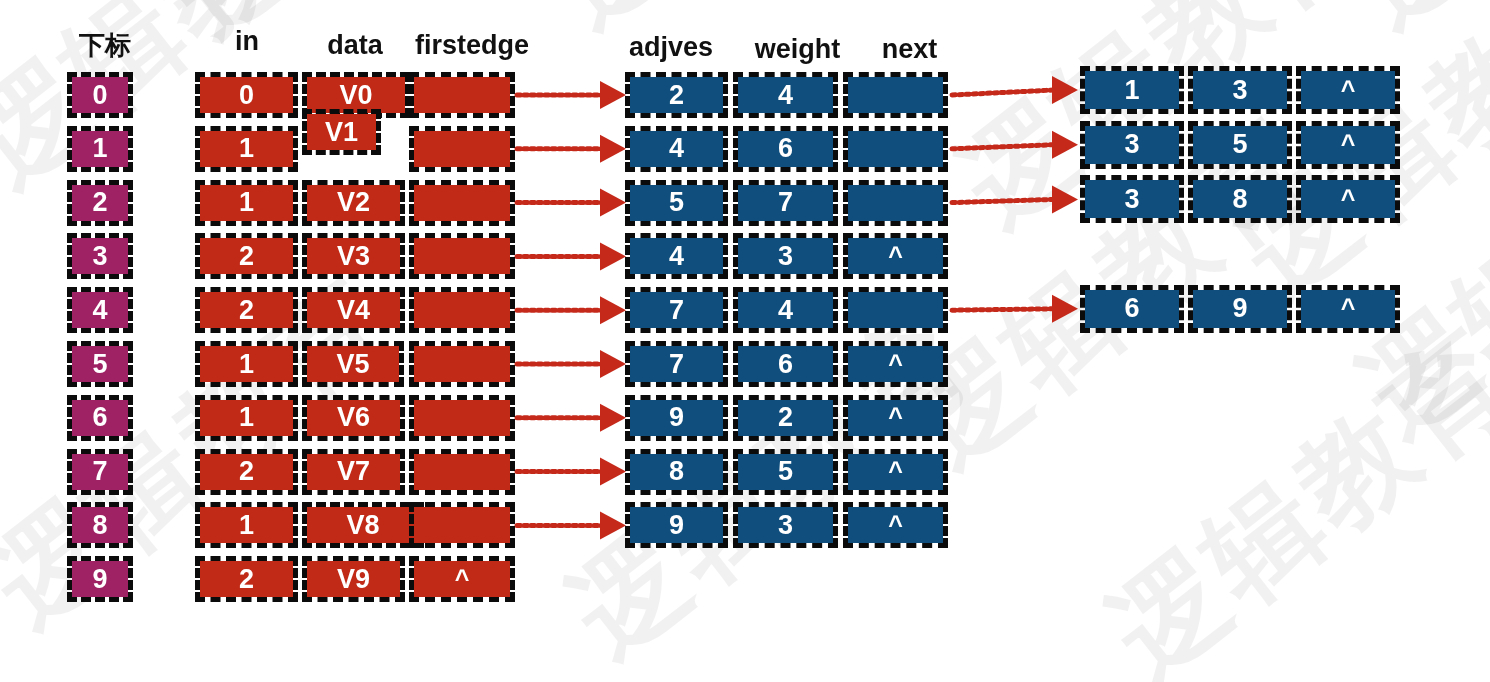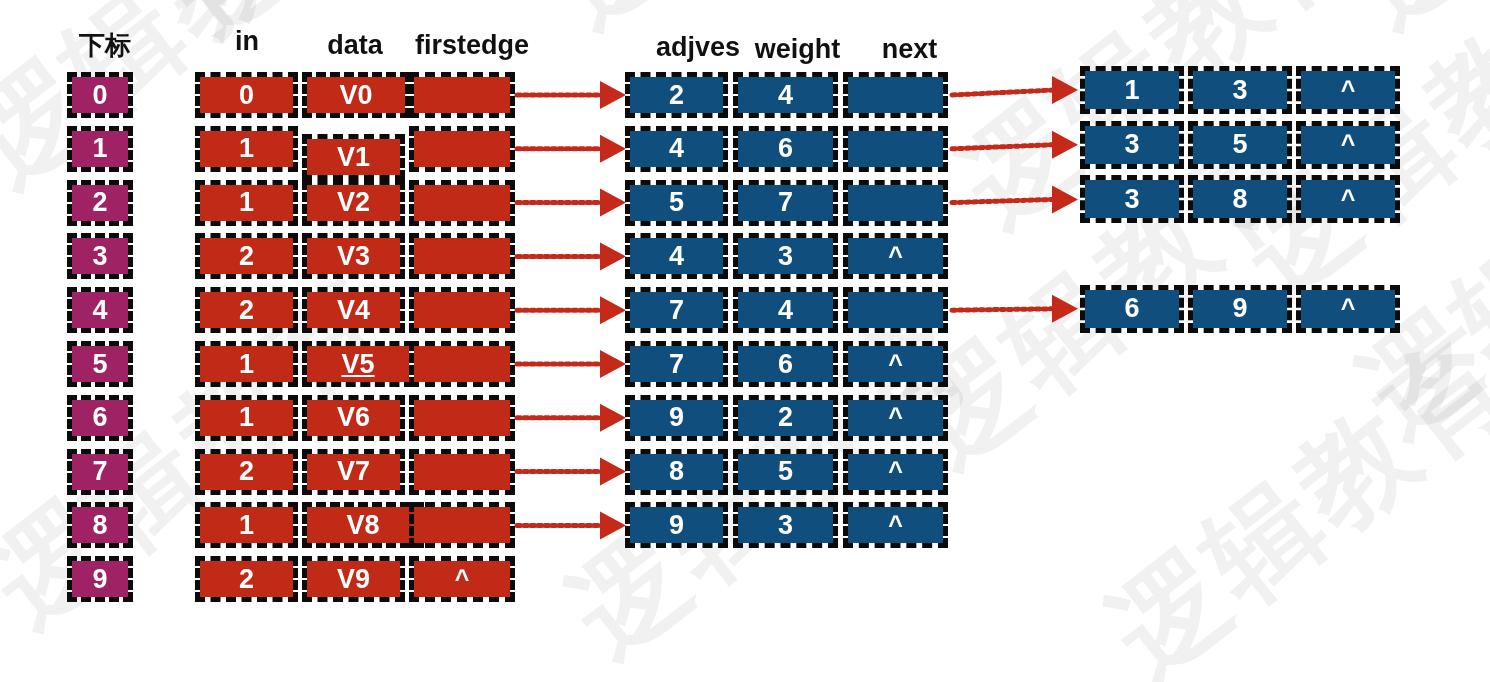--- a/index.html
+++ b/index.html
@@ -75,54 +75,54 @@
       <line x1="952" y1="202.6" x2="1054" y2="199.4" stroke="#C5291A" stroke-width="5" stroke-dasharray="3.5 3.5" stroke-linecap="round"></line>
       <polygon points="1052,185.4 1052,213.4 1078,199.4" fill="#C5291A"></polygon>
       <line x1="952" y1="310.2" x2="1054" y2="308.8" stroke="#C5291A" stroke-width="5" stroke-dasharray="3.5 3.5" stroke-linecap="round"></line>
       <polygon points="1052,294.8 1052,322.8 1078,308.8" fill="#C5291A"></polygon>
     </svg>
 
   <div class="hdr" style="left:70px;top:28px;width:70px;font-size:26px;">下标</div>
   <div class="hdr" style="left:195px;top:26px;width:104px;">in</div>
   <div class="hdr" style="left:302px;top:30px;width:106px;">data</div>
   <div class="hdr" style="left:409px;top:30px;width:120px;text-align:right;">firstedge</div>
-  <div class="hdr" style="left:646px;top:32px;width:104px;">adjves</div>
+  <div class="hdr" style="left:619px;top:32px;width:104px;">adjves</div>
   <div class="hdr" style="left:745px;top:34px;width:105px;">weight</div>
   <div class="hdr" style="left:857px;top:34px;width:105px;">next</div>
 
   <div id="index-col">
       <div class="box index" style="left: 67px; top: 72px; width: 66px; height: 46px;">0</div>
       <div class="box index" style="left: 67px; top: 125.8px; width: 66px; height: 46px;">1</div>
       <div class="box index" style="left: 67px; top: 179.6px; width: 66px; height: 46px;">2</div>
       <div class="box index" style="left: 67px; top: 233.4px; width: 66px; height: 46px;">3</div>
       <div class="box index" style="left: 67px; top: 287.2px; width: 66px; height: 46px;">4</div>
       <div class="box index" style="left: 67px; top: 341px; width: 66px; height: 46px;">5</div>
       <div class="box index" style="left: 67px; top: 394.8px; width: 66px; height: 46px;">6</div>
       <div class="box index" style="left: 67px; top: 448.6px; width: 66px; height: 46px;">7</div>
       <div class="box index" style="left: 67px; top: 502.4px; width: 66px; height: 46px;">8</div>
       <div class="box index" style="left: 67px; top: 556.2px; width: 66px; height: 46px;">9</div>
     </div>
   <div id="vertex-table">
       <div class="box vertex" style="left: 195px; top: 72px; width: 103px; height: 46px;">0</div>
       <div class="box vertex" style="left: 302px; top: 72px; width: 108px; height: 46px;">V0</div>
       <div class="box vertex" style="left: 409px; top: 72px; width: 106px; height: 46px;"></div>
       <div class="box vertex" style="left: 195px; top: 125.8px; width: 103px; height: 46px;">1</div>
-      <div class="box vertex" style="left: 302px; top: 134px; width: 103px; height: 46px;">V1</div>
+      <div class="box vertex" style="left: 302px; top: 109px; width: 79px; height: 46px;">V1</div>
       <div class="box vertex" style="left: 409px; top: 125.8px; width: 106px; height: 46px;"></div>
       <div class="box vertex" style="left: 195px; top: 179.6px; width: 103px; height: 46px;">1</div>
       <div class="box vertex" style="left: 302px; top: 179.6px; width: 103px; height: 46px; text-align: right;">V2</div>
       <div class="box vertex" style="left: 409px; top: 179.6px; width: 106px; height: 46px;"></div>
       <div class="box vertex" style="left: 195px; top: 233.4px; width: 103px; height: 46px;">2</div>
       <div class="box vertex" style="left: 302px; top: 233.4px; width: 103px; height: 46px;">V3</div>
       <div class="box vertex" style="left: 409px; top: 233.4px; width: 106px; height: 46px;"></div>
       <div class="box vertex" style="left: 195px; top: 287.2px; width: 103px; height: 46px;">2</div>
       <div class="box vertex" style="left: 302px; top: 287.2px; width: 103px; height: 46px;">V4</div>
       <div class="box vertex" style="left: 409px; top: 287.2px; width: 106px; height: 46px;"></div>
       <div class="box vertex" style="left: 195px; top: 341px; width: 103px; height: 46px;">1</div>
-      <div class="box vertex" style="left: 302px; top: 341px; width: 112px; height: 46px; text-decoration: underline;">V5</div>
+      <div class="box vertex" style="left: 302px; top: 341px; width: 102px; height: 46px;">V5</div>
       <div class="box vertex" style="left: 409px; top: 341px; width: 106px; height: 46px;"></div>
       <div class="box vertex" style="left: 195px; top: 394.8px; width: 103px; height: 46px;">1</div>
       <div class="box vertex" style="left: 302px; top: 394.8px; width: 103px; height: 46px;">V6</div>
       <div class="box vertex" style="left: 409px; top: 394.8px; width: 106px; height: 46px;"></div>
       <div class="box vertex" style="left: 195px; top: 448.6px; width: 103px; height: 46px;">2</div>
       <div class="box vertex" style="left: 302px; top: 448.6px; width: 103px; height: 46px;">V7</div>
       <div class="box vertex" style="left: 409px; top: 448.6px; width: 106px; height: 46px;"></div>
       <div class="box vertex" style="left: 195px; top: 502.4px; width: 103px; height: 46px;">1</div>
       <div class="box vertex" style="left: 302px; top: 502.4px; width: 122px; height: 46px;">V8</div>
       <div class="box vertex" style="left: 409px; top: 502.4px; width: 106px; height: 46px;"></div>

